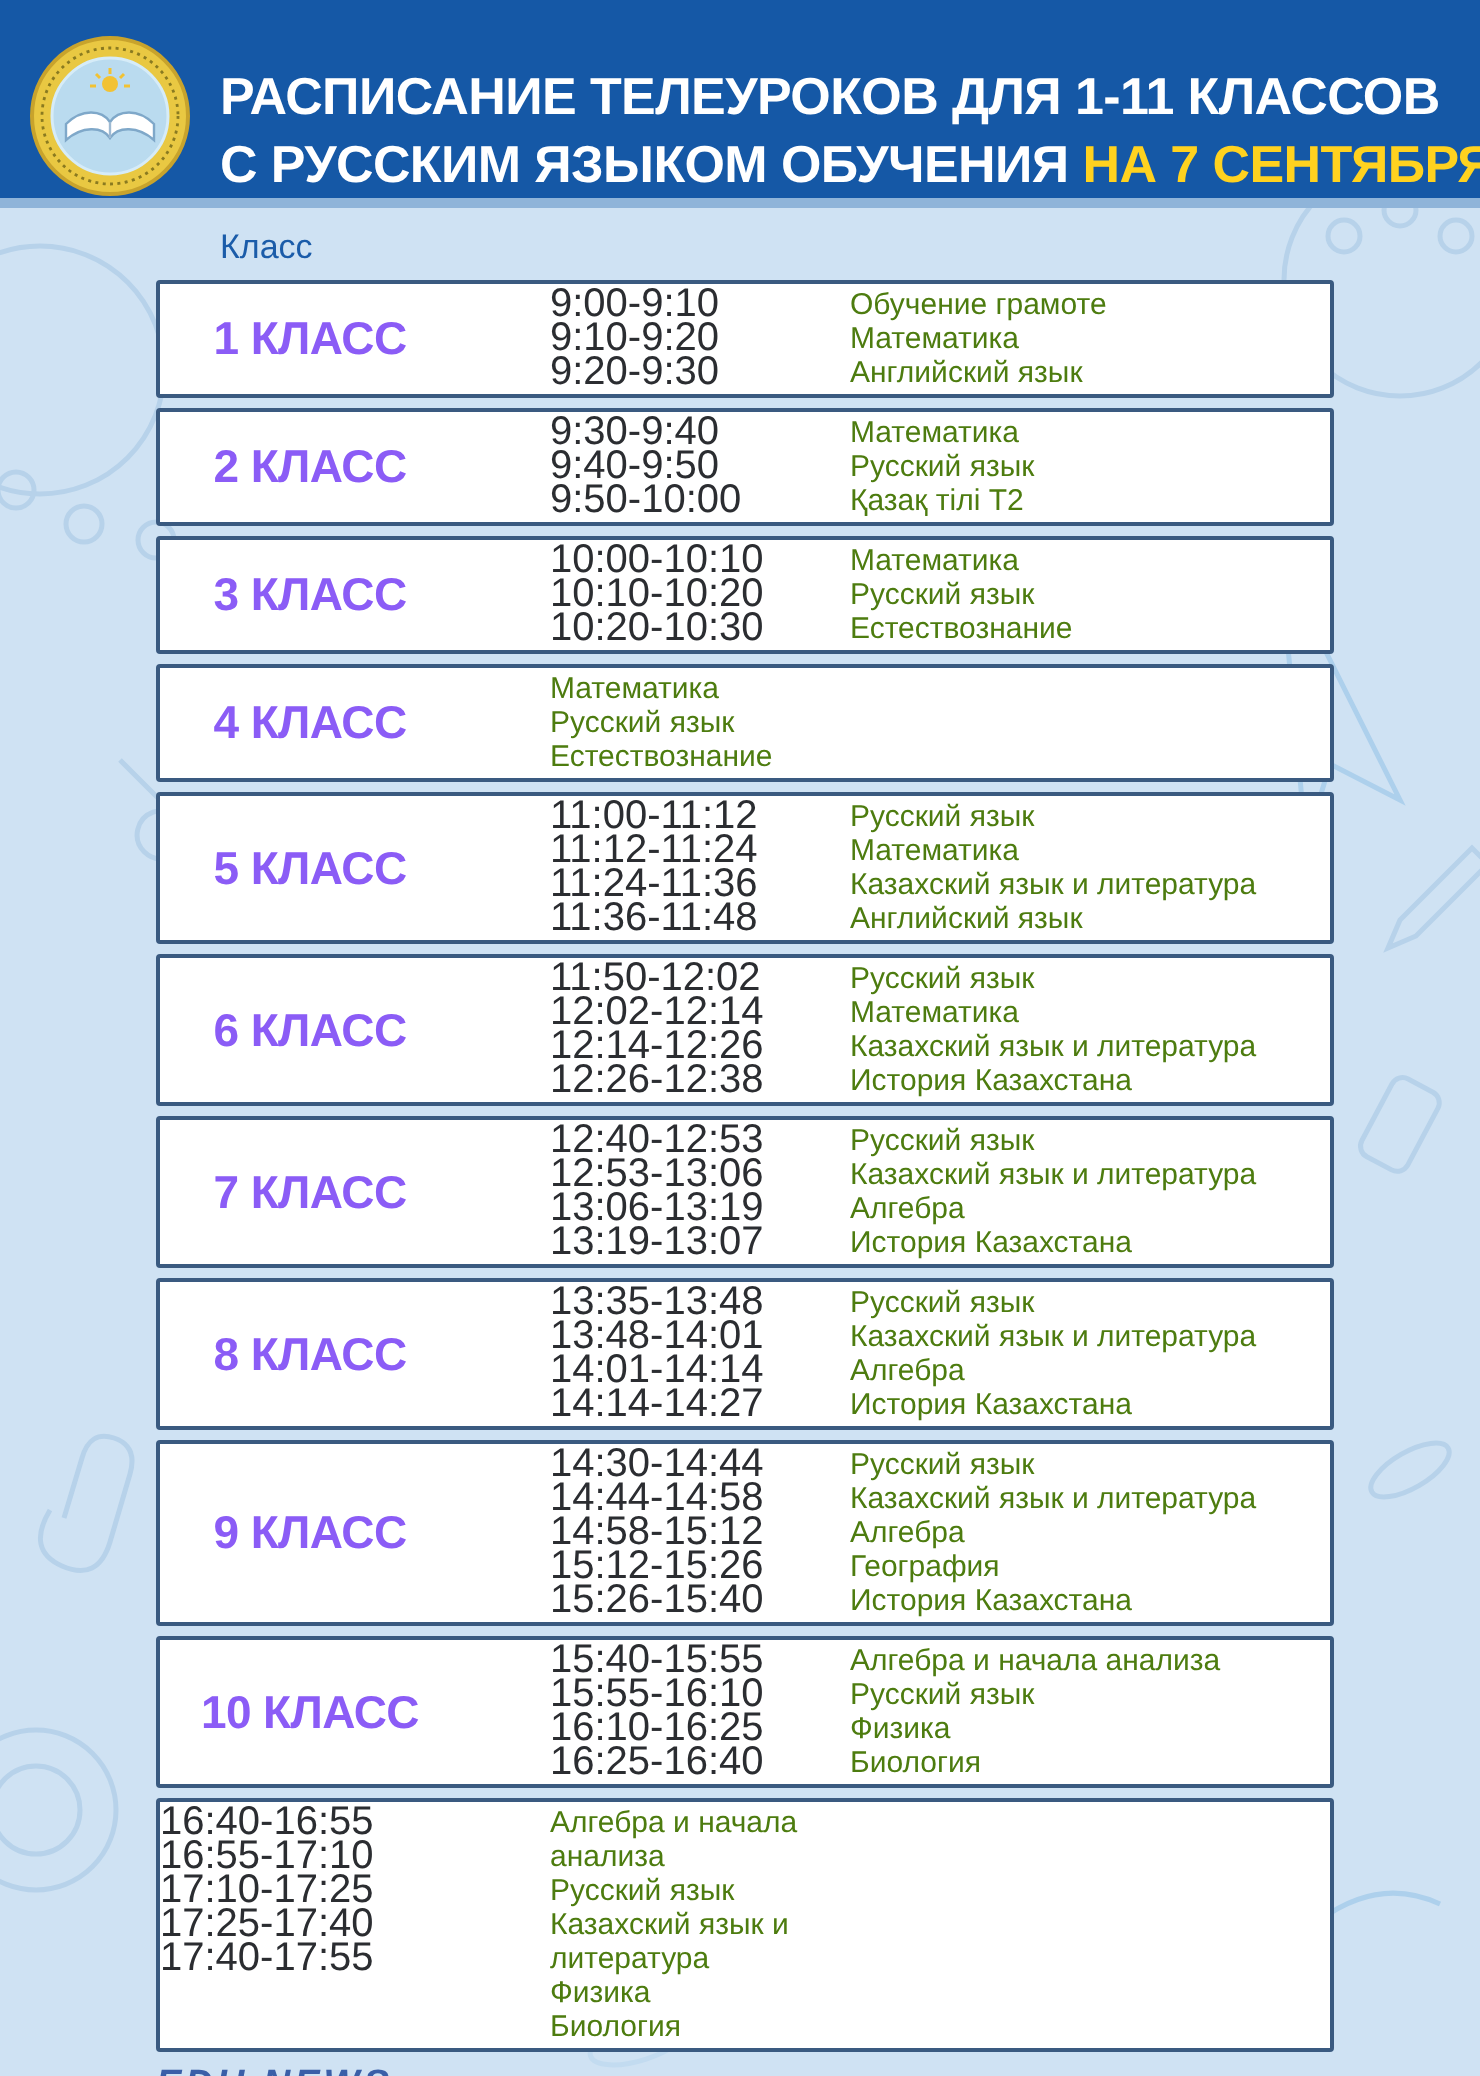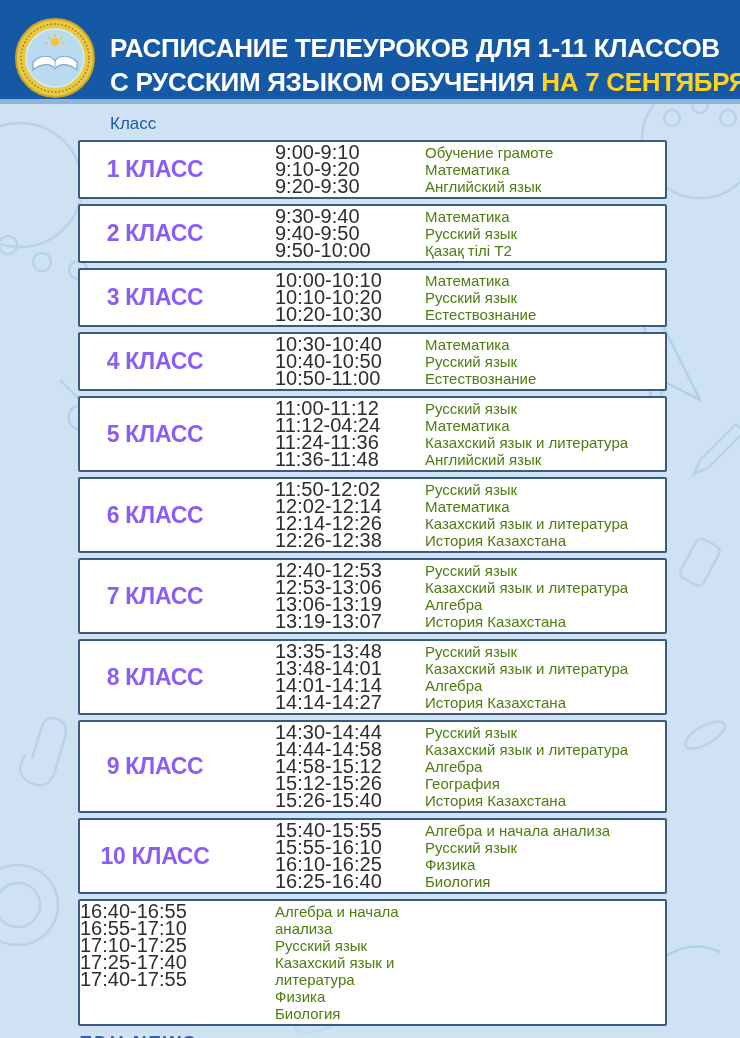--- a/index.html
+++ b/index.html
@@ -151,36 +151,31 @@
             <div class="time-cell">10:20-10:30</div>
           </div>
     <div class="subjects">
             <div class="subject-cell">Математика</div>
             <div class="subject-cell">Русский язык</div>
             <div class="subject-cell">Естествознание</div>
           </div>
   </section>
         <section class="card row-grid">
     <div class="class-label">4 КЛАСС</div>
-    <div class="times">
-            <div class="time-cell">10:30-10:40</div>
-            <div class="time-cell">10:40-10:50</div>
-            <div class="time-cell">10:50-11:00</div>
-          </div>
     <div class="subjects">
             <div class="subject-cell">Математика</div>
             <div class="subject-cell">Русский язык</div>
             <div class="subject-cell">Естествознание</div>
           </div>
   </section>
         <section class="card row-grid">
     <div class="class-label">5 КЛАСС</div>
     <div class="times">
             <div class="time-cell">11:00-11:12</div>
-            <div class="time-cell">11:12-04:24</div>
+            <div class="time-cell">11:12-11:24</div>
             <div class="time-cell">11:24-11:36</div>
             <div class="time-cell">11:36-11:48</div>
           </div>
     <div class="subjects">
             <div class="subject-cell">Русский язык</div>
             <div class="subject-cell">Математика</div>
             <div class="subject-cell">Казахский язык и литература</div>
             <div class="subject-cell">Английский язык</div>
           </div>
   </section>

